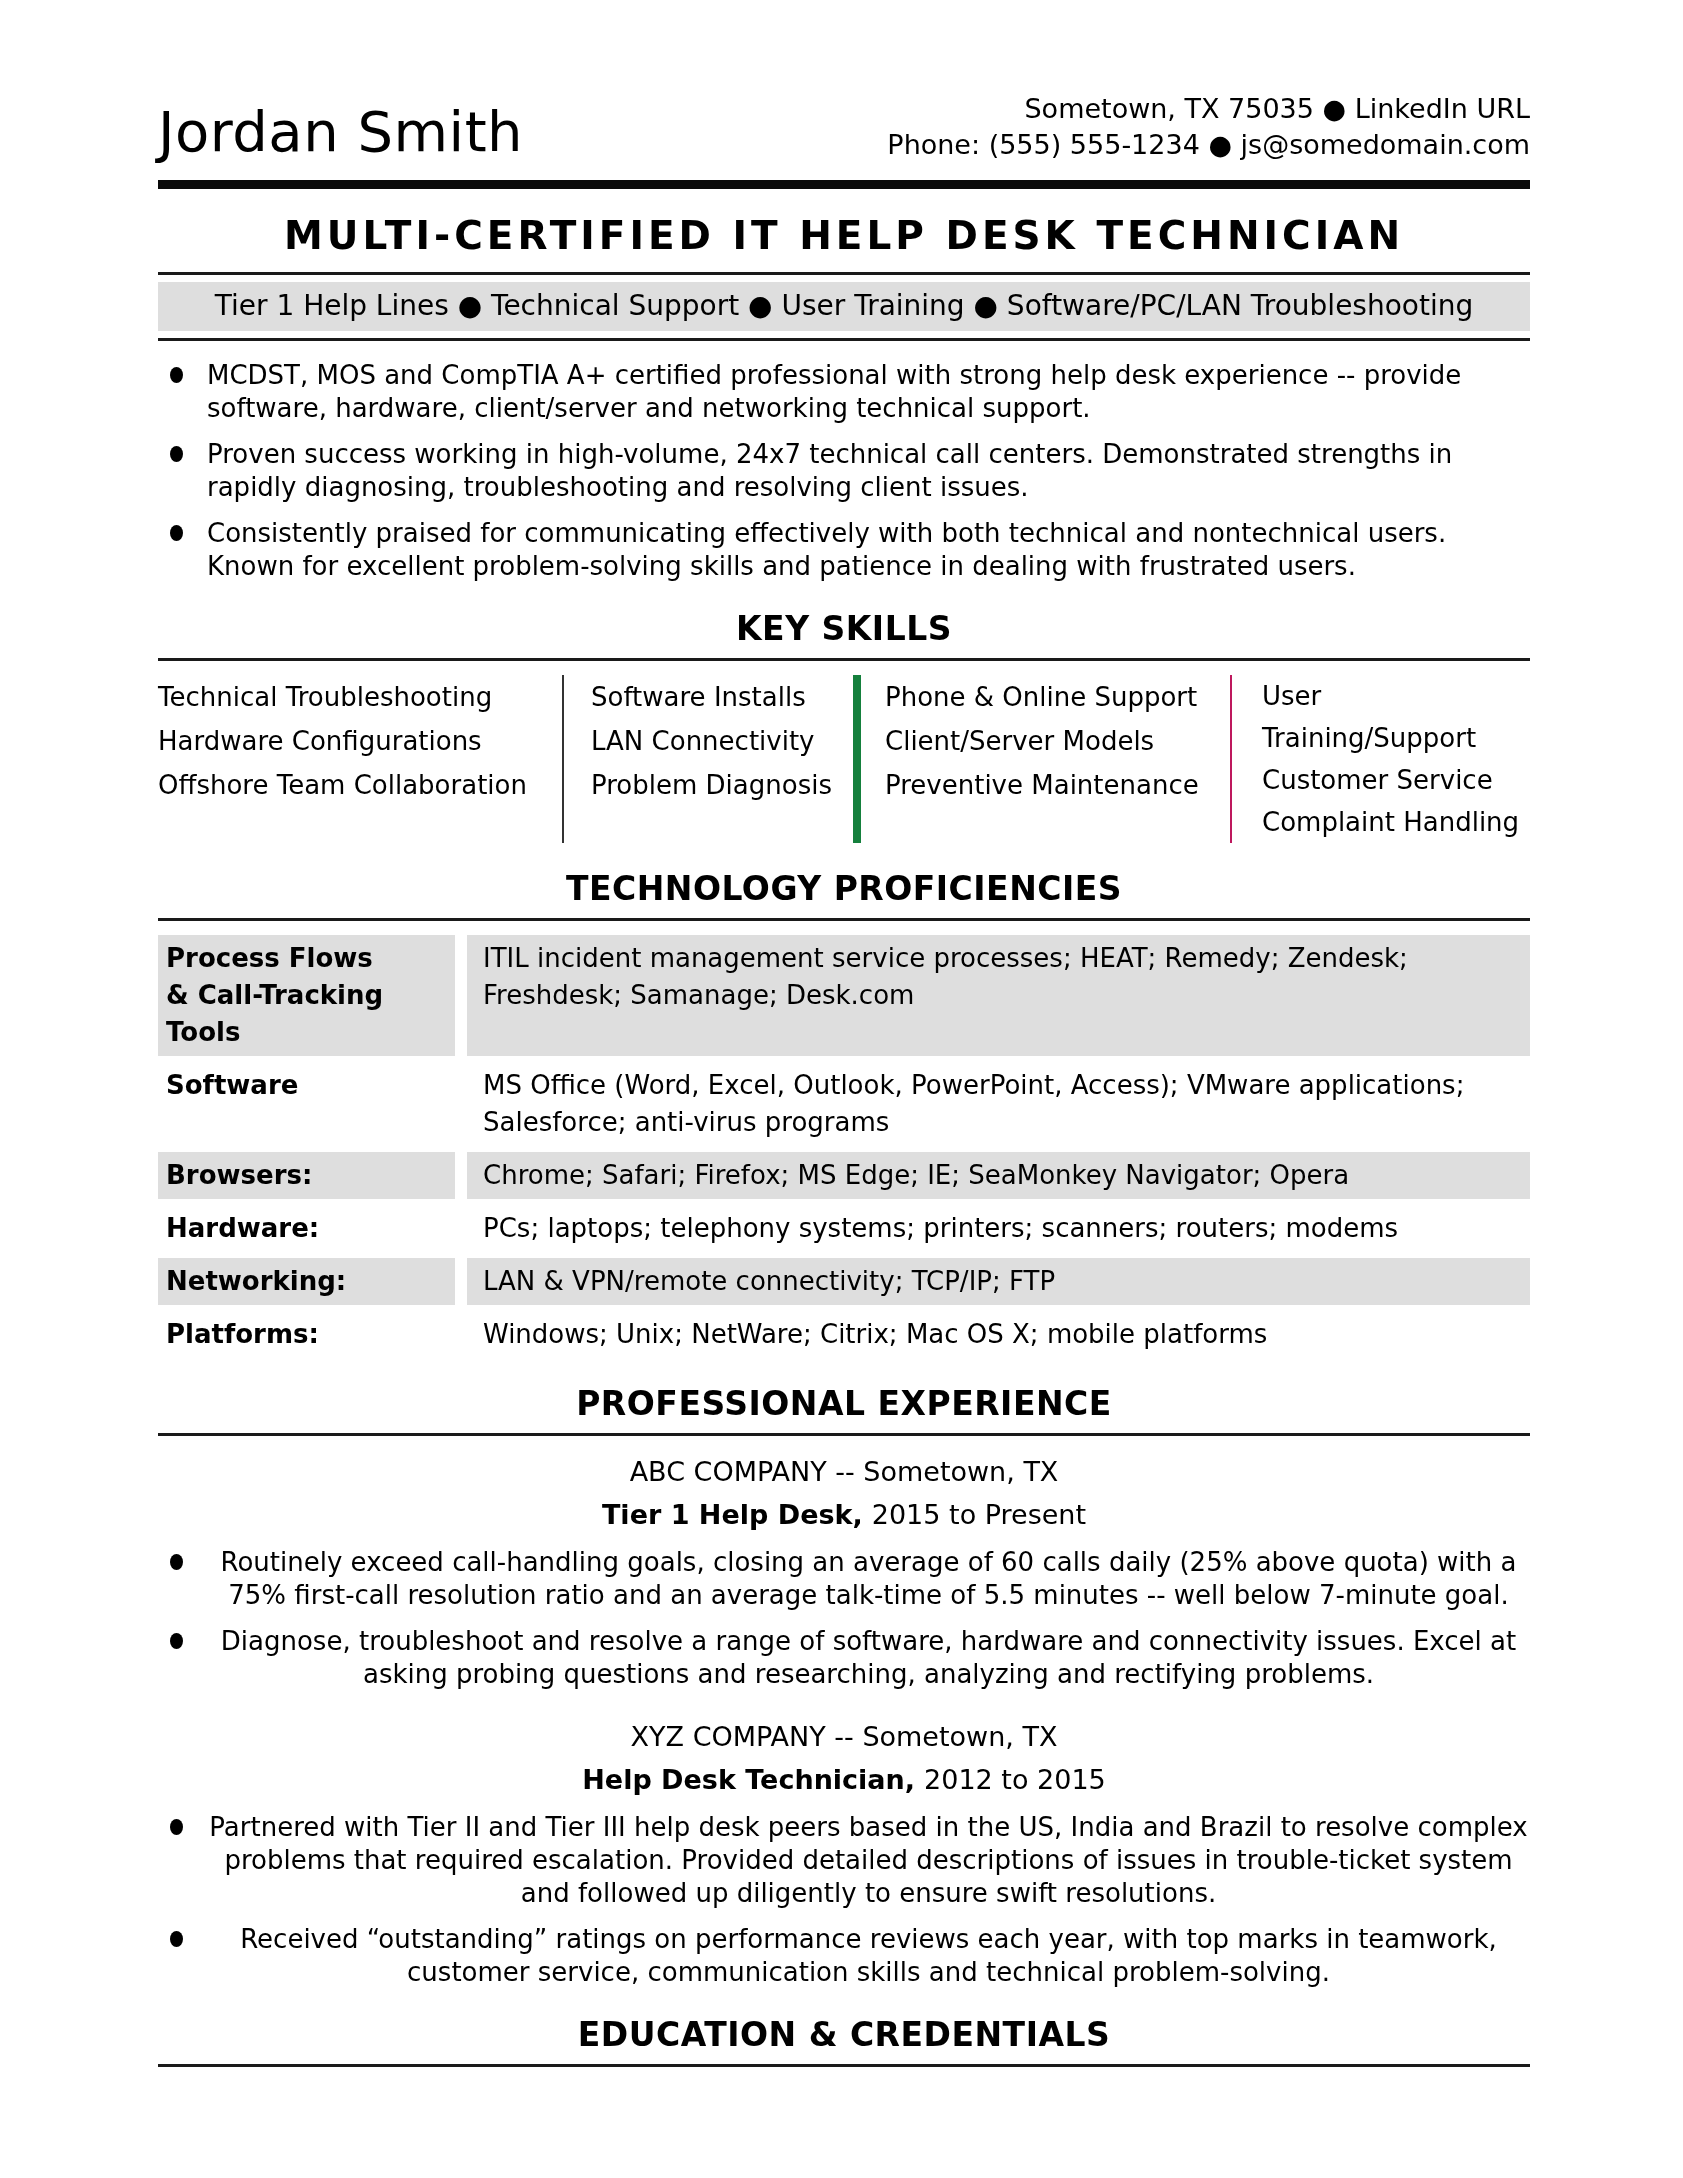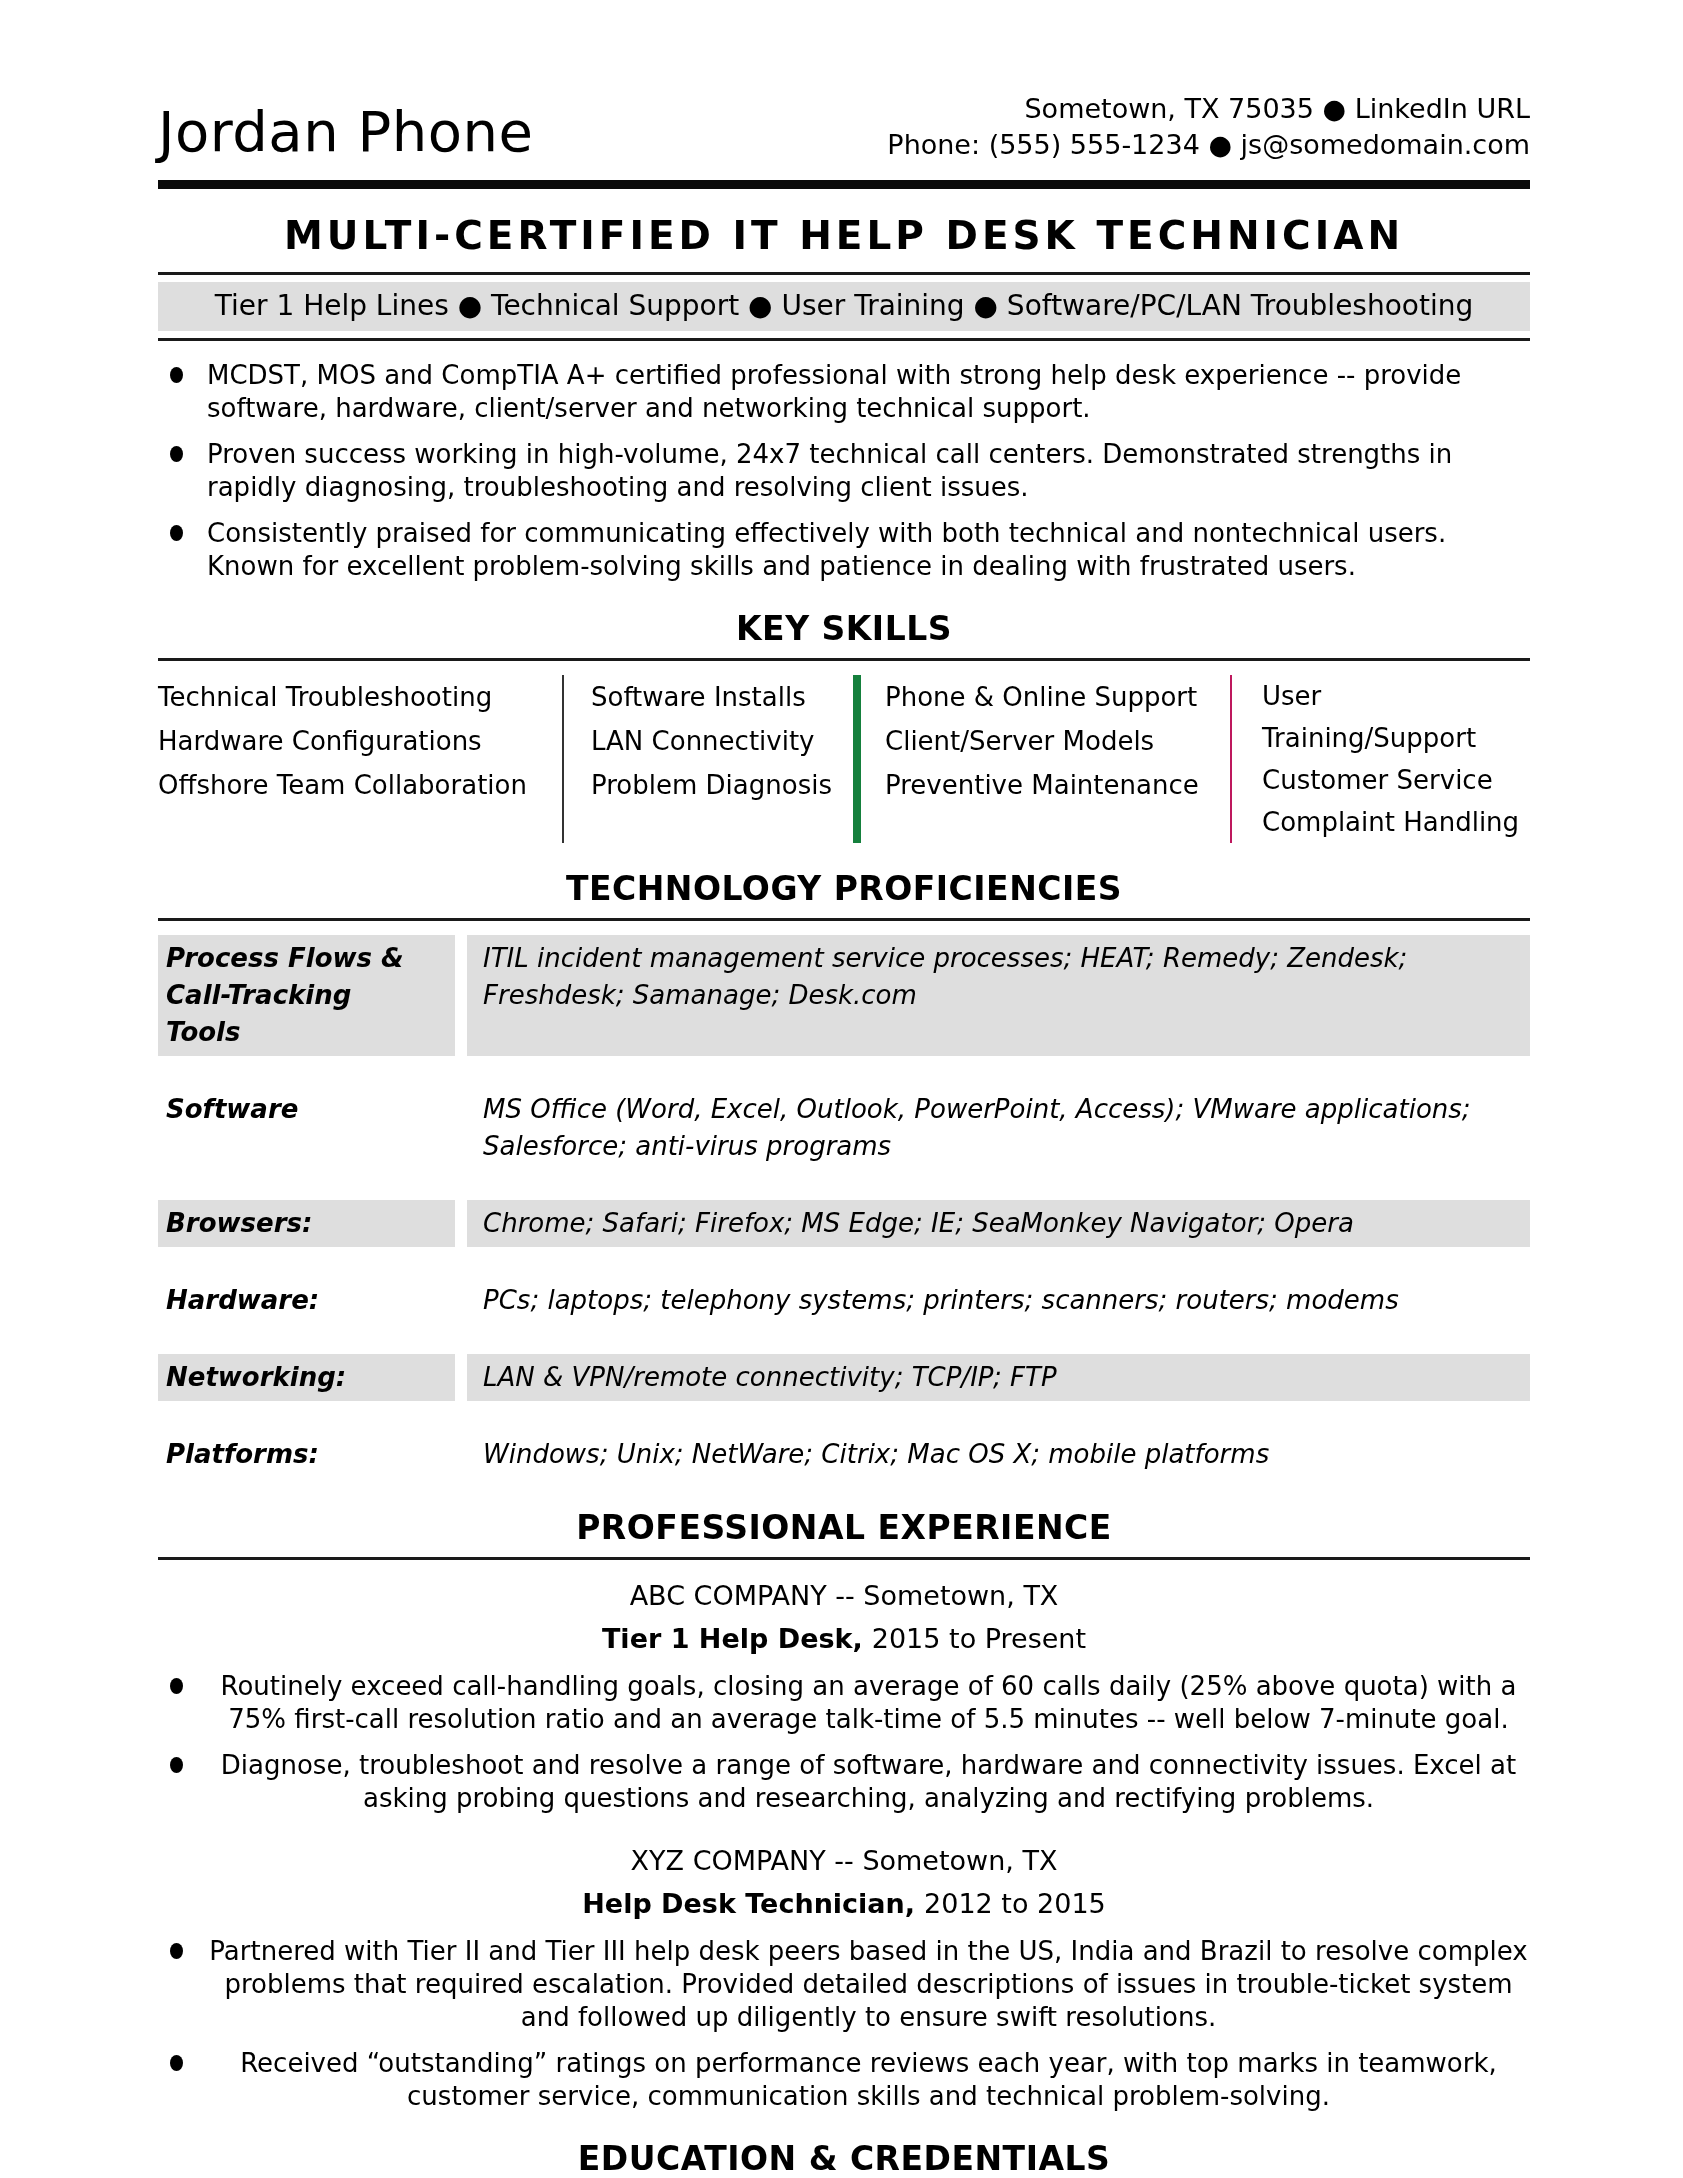--- a/index.html
+++ b/index.html
@@ -33,21 +33,21 @@
   
   .skills{display:flex;margin-top:14px;font-size:26px;line-height:44px;}
   .skills .col{box-sizing:border-box;}
   .skills .c1{width:406px;border-right:2px solid #333;}
   .skills .c2{width:297px;border-right:8px solid #15803d;padding-left:27px;}
   .skills .c3{width:371px;border-right:2px solid #be185d;padding-left:24px;}
   .skills .c4{width:297px;padding-left:30px;line-height:42px;}
 
   
   .tech{margin-top:14px;font-size:26px;line-height:37px;}
-  .tech-row{display:flex;margin-bottom:30px;font-style:italic;}
+  .tech-row{display:flex;margin-bottom:6px;}
   .tech-label{box-sizing:border-box;flex:none;width:297px;padding:5px 51px 5px 8px;font-weight:700;}
   .tech-gap{flex:none;width:12px;}
   .tech-value{flex:1;padding:5px 10px 5px 16px;}
   .tech-row.shaded .tech-label,.tech-row.shaded .tech-value{background:#dedede;}
 
   
   .exp-company{text-align:center;font-size:27px;margin-top:20px;}
   .exp-company.second{margin-top:30px;}
   .exp-title{text-align:center;font-size:27px;margin-top:12px;}
   .exp-title .role{font-weight:700;}
@@ -55,21 +55,21 @@
   .exp-bullets{margin-top:16px;text-align:center;}
 
   .edu-rule{margin-bottom:119px;}
 </style>
 </head>
 <body>
 
 <div class="content">
 
   <div class="hdr">
-    <div class="name">Jordan Phone</div>
+    <div class="name">Jordan Smith</div>
     <div class="contact">
       <div>Sometown, TX 75035 ● LinkedIn URL</div>
       <div>Phone: (555) 555-1234 ● js@somedomain.com</div>
     </div>
   </div>
   <div class="rule-thick"></div>
 
   <div class="doc-title">MULTI-CERTIFIED IT HELP DESK TECHNICIAN</div>
   <div class="rule under-title"></div>
   <div class="banner">Tier 1 Help Lines ● Technical Support ● User Training ● Software/PC/LAN Troubleshooting</div>

